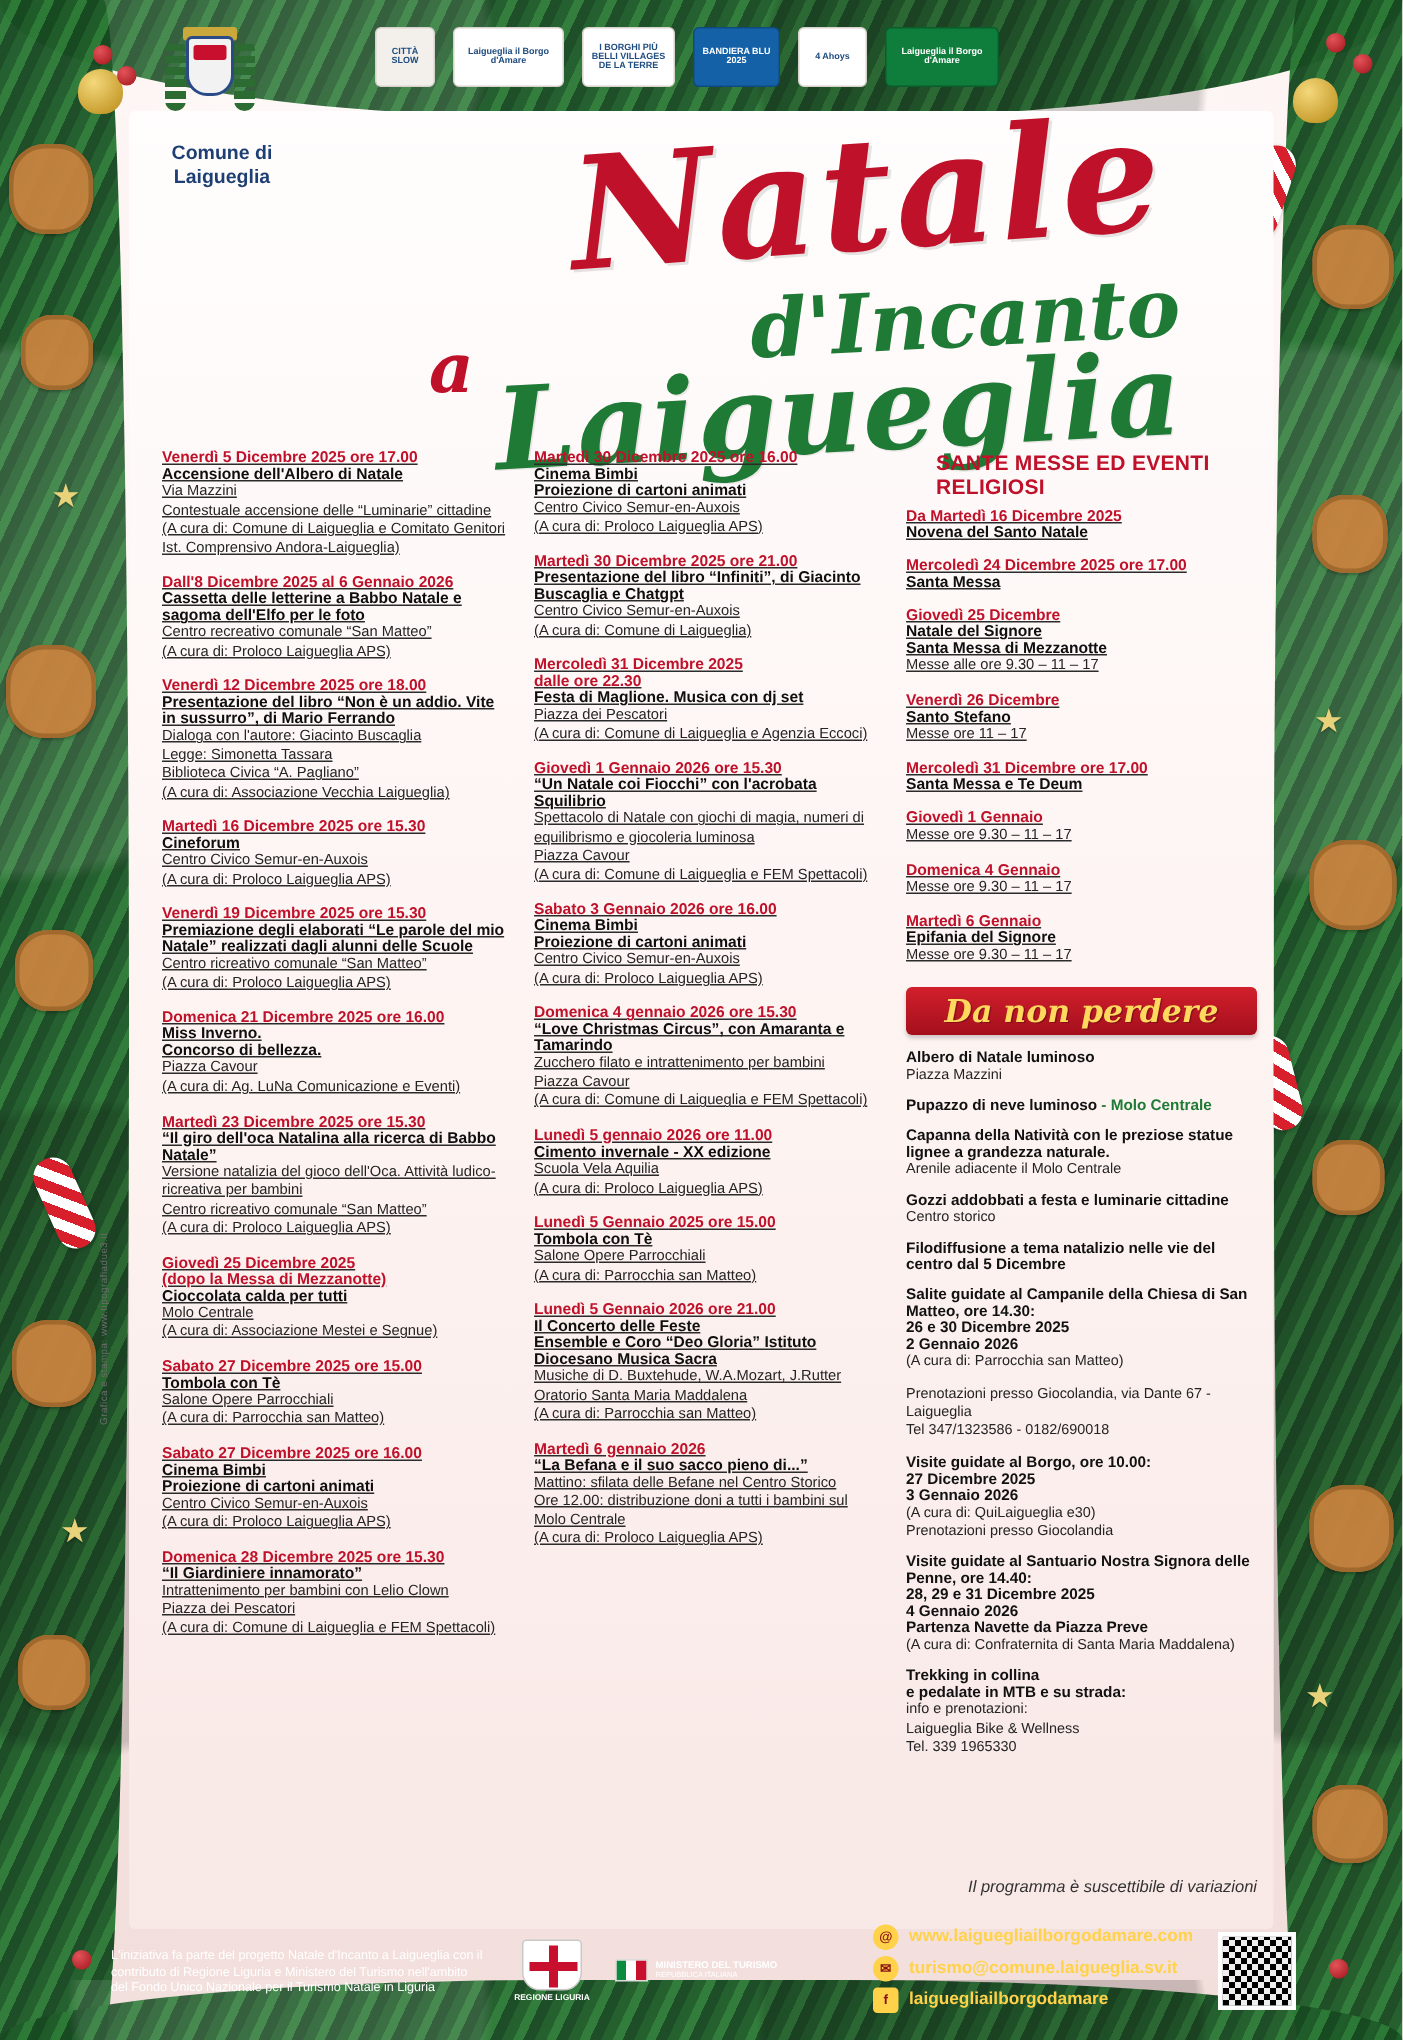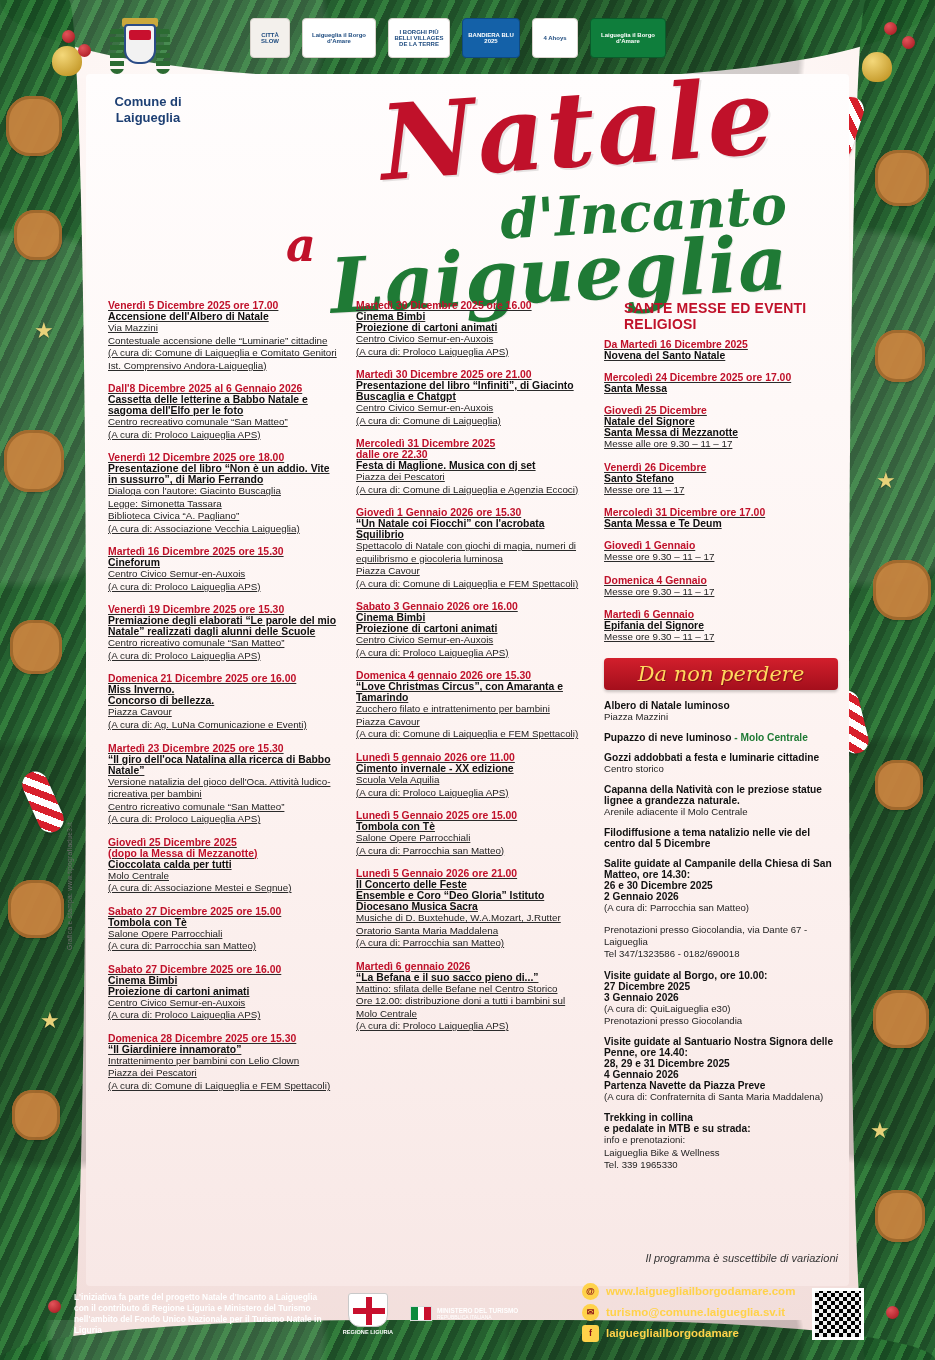--- a/index.html
+++ b/index.html
@@ -161,39 +161,39 @@
     margin-left:20px;
   }
   
   .ribbon {
     margin:14px 0 10px; height:32px; border-radius:4px;
     background:linear-gradient(180deg,#d21f2c,#a40f1c);
     display:flex; align-items:center; justify-content:center;
     box-shadow:0 2px 3px rgba(0,0,0,.2);
   }
   .ribbon span {
-    font-family:"DejaVu Serif", serif; font-style:italic; font-weight:normal;
+    font-family:"DejaVu Serif", serif; font-style:italic; font-weight:bold;
     font-size:21px; color:#ffd85e; text-shadow:1px 1px 0 rgba(0,0,0,.25);
   }
   .nb { margin-bottom:9px; }
   .nb .h { font-weight:bold; color:#111; font-size:10.2px; }
   .nb .h .gn { color:#1f7a35; }
   .nb .s { font-size:9.6px; color:#242424; line-height:1.28; }
 
   .note {
     position:absolute; left:108px; top:1252px; width:730px; text-align:right;
     font-style:italic; font-size:11px; color:#333;
   }
 
   
   .footer {
     position:absolute; left:74px; top:1282px; width:790px; height:64px;
     display:flex; align-items:center; gap:14px;
   }
-  .f-text { width:250px; font-size:8.4px; color:#ffffff; font-weight:bold; line-height:1.3; }
+  .f-text { width:250px; font-size:8.4px; color:#ffffff; font-weight:normal; line-height:1.3; }
   .f-logos { display:flex; align-items:center; gap:12px; width:230px; }
   .liguria {
     width:60px; text-align:center; font-size:5.6px; color:#fff; font-weight:bold; line-height:1.1;
   }
   .liguria .sh {
     width:40px; height:34px; margin:0 auto 2px; background:#fff; border-radius:3px 3px 12px 12px;
     position:relative; border:1px solid #c9c9c9;
   }
   .liguria .sh::before{ content:""; position:absolute; left:17px; top:3px; width:6px; height:28px; background:#c8102e; }
   .liguria .sh::after{ content:""; position:absolute; left:4px; top:14px; width:32px; height:6px; background:#c8102e; }
@@ -507,26 +507,26 @@
       </div>
       <div id="highl">
           <div class="nb">
             <div class="h">Albero di Natale luminoso</div>
             <div class="s">Piazza Mazzini</div>
           </div>
           <div class="nb">
             <div class="h">Pupazzo di neve luminoso<span class="gn"> - Molo Centrale</span></div>
           </div>
           <div class="nb">
+            <div class="h">Capanna della Natività con le preziose statue lignee a grandezza naturale.</div>
+            <div class="s">Arenile adiacente il Molo Centrale</div>
+          </div>
+          <div class="nb">
             <div class="h">Gozzi addobbati a festa e luminarie cittadine</div>
             <div class="s">Centro storico</div>
-          </div>
-          <div class="nb">
-            <div class="h">Capanna della Natività con le preziose statue lignee a grandezza naturale.</div>
-            <div class="s">Arenile adiacente il Molo Centrale</div>
           </div>
           <div class="nb">
             <div class="h">Filodiffusione a tema natalizio nelle vie del centro dal 5 Dicembre</div>
           </div>
           <div class="nb">
             <div class="h">Salite guidate al Campanile della Chiesa di San Matteo, ore 14.30:</div>
             <div class="h">26 e 30 Dicembre 2025</div>
             <div class="h">2 Gennaio 2026</div>
             <div class="s">(A cura di: Parrocchia san Matteo)</div>
           </div>

